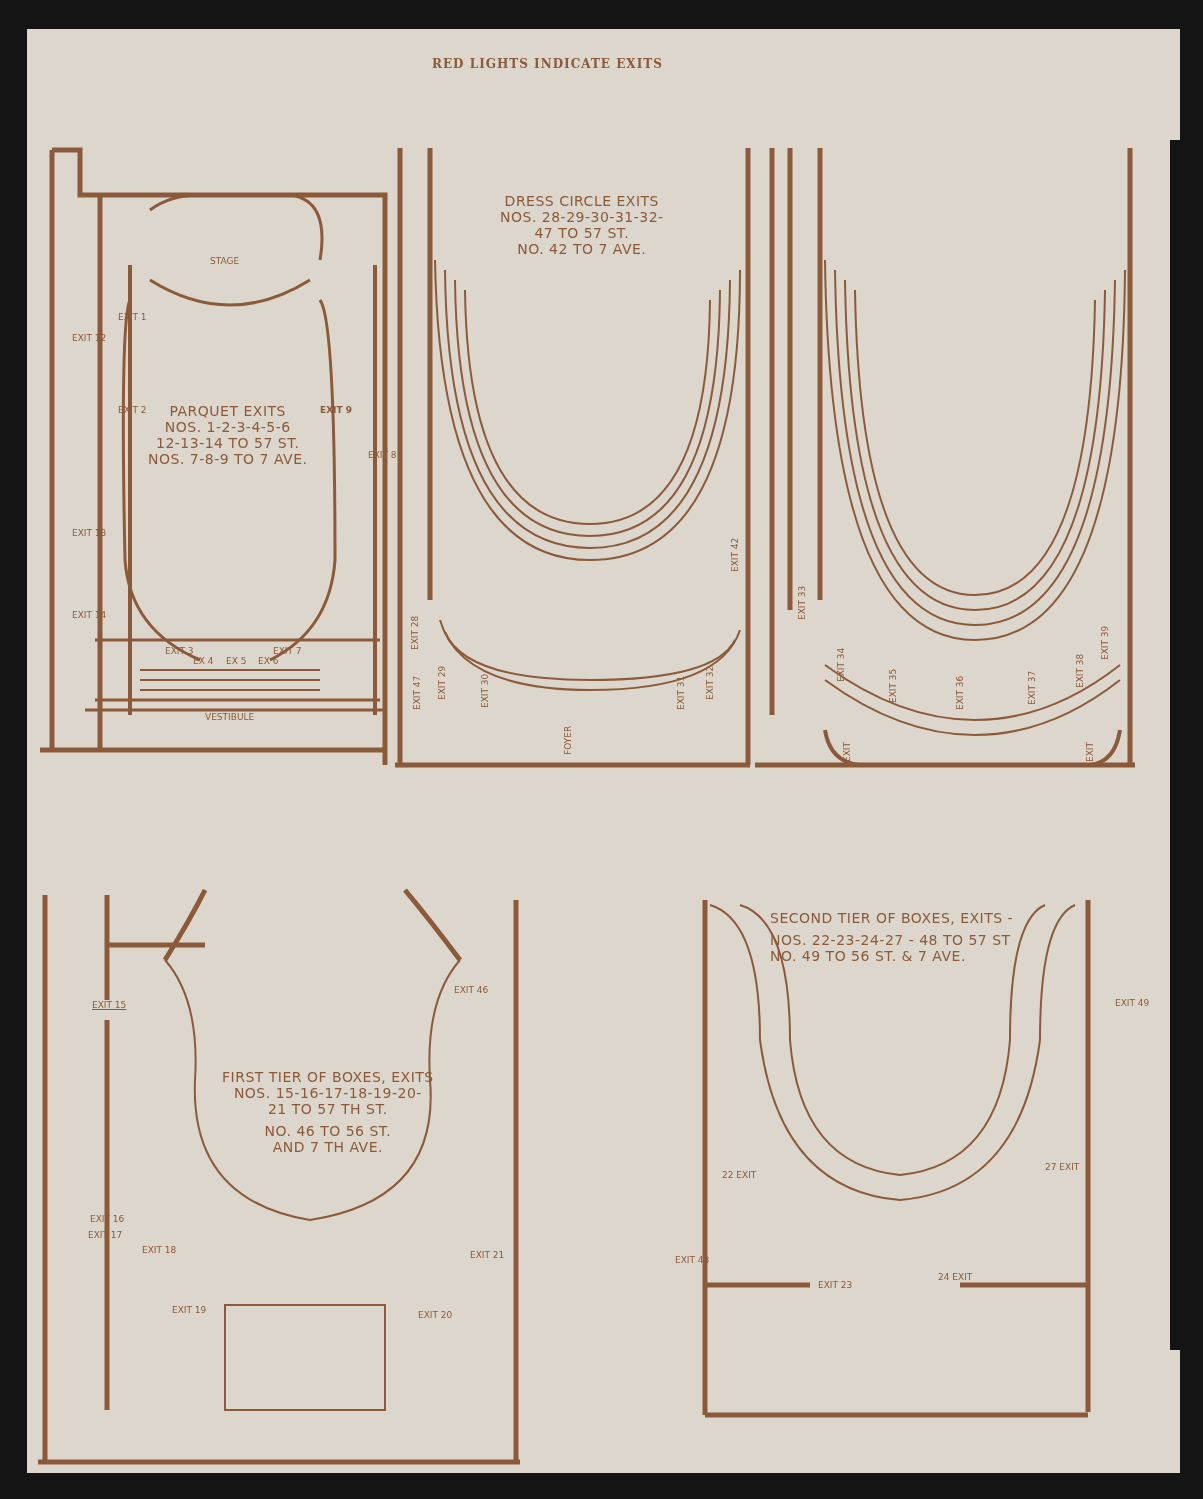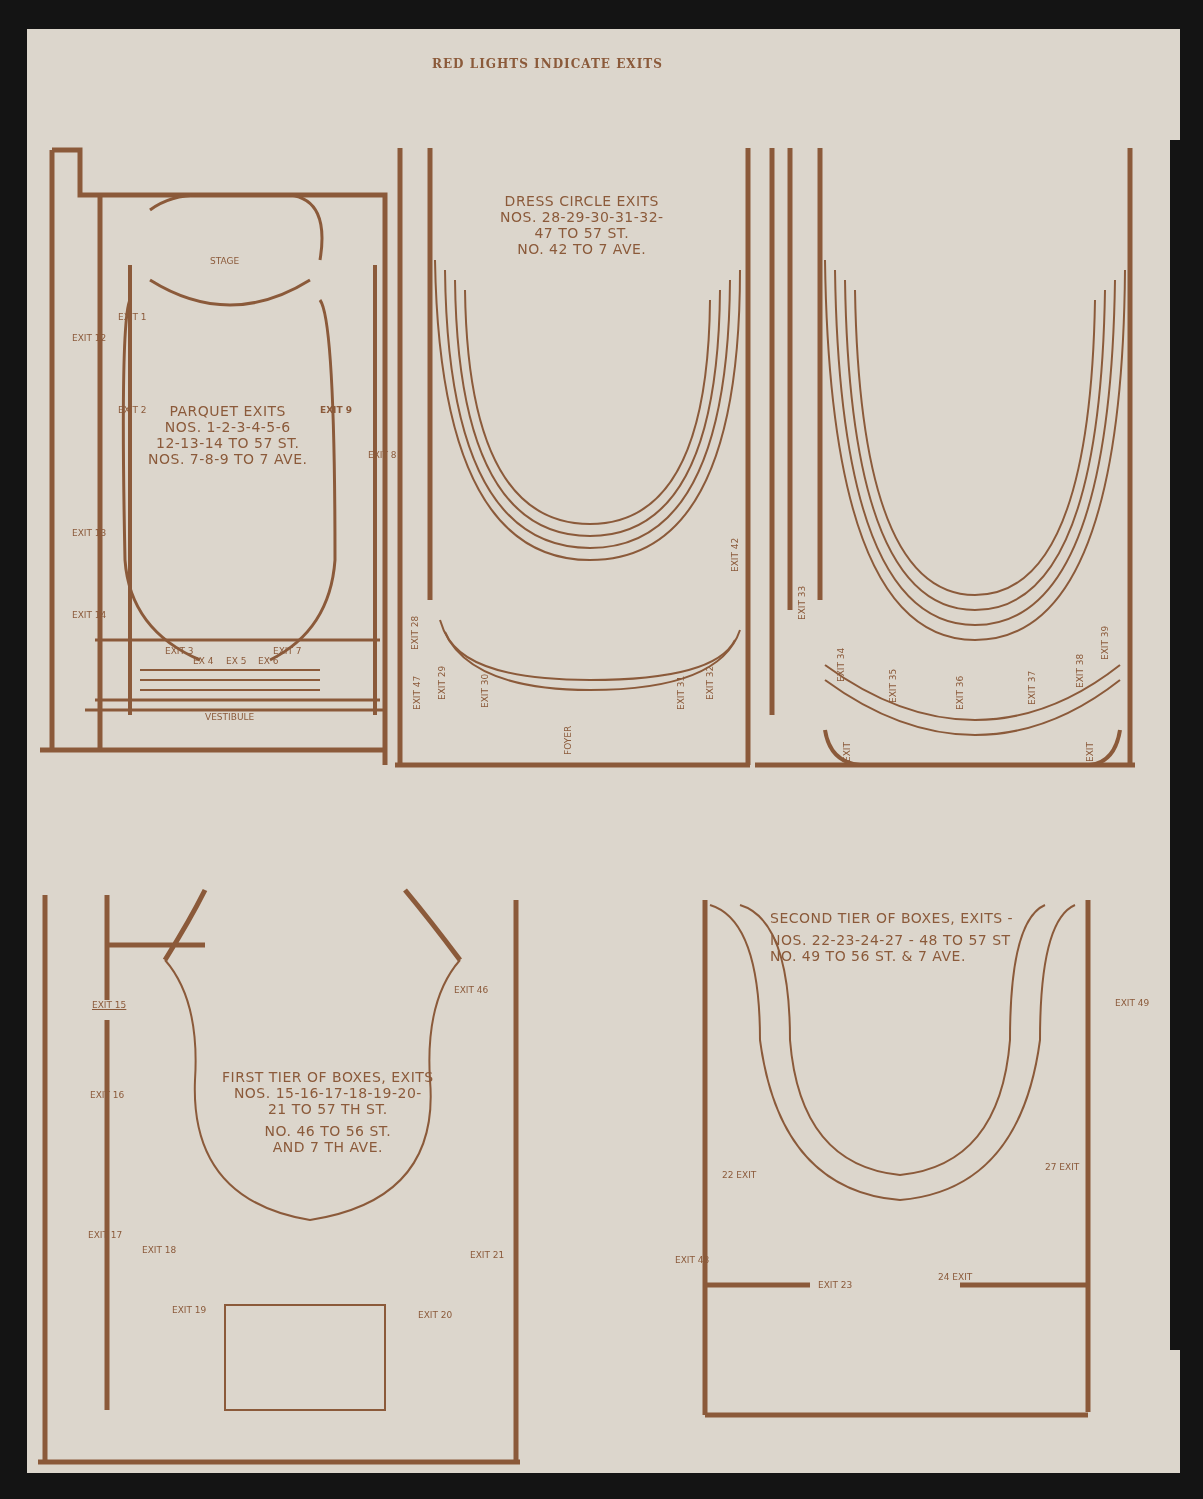--- a/index.html
+++ b/index.html
@@ -117,21 +117,21 @@
 
 <div class="txt block" style="left:222px;top:1069px;">
   <div>First Tier of Boxes, Exits</div>
   <div>Nos. 15-16-17-18-19-20-</div>
   <div>21 To 57 th St.</div>
   <div style="height:6px"></div>
   <div>No. 46 To 56 St.</div>
   <div>and 7 th Ave.</div>
 </div>
 <div class="txt lbl" style="left:92px;top:1000px;text-decoration:underline;">EXIT 15</div>
-<div class="txt lbl" style="left:90px;top:1090px;">EXIT 16</div>
+<div class="txt lbl" style="left:90px;top:1214px;">EXIT 16</div>
 <div class="txt lbl" style="left:88px;top:1230px;">EXIT 17</div>
 <div class="txt lbl" style="left:142px;top:1245px;">EXIT 18</div>
 <div class="txt lbl" style="left:172px;top:1305px;">EXIT 19</div>
 <div class="txt lbl" style="left:418px;top:1310px;">EXIT 20</div>
 <div class="txt lbl" style="left:470px;top:1250px;">EXIT 21</div>
 <div class="txt lbl" style="left:454px;top:985px;">EXIT 46</div>
 
 <div class="txt block" style="left:770px;top:910px;text-align:left;">
   <div>Second Tier of Boxes, Exits -</div>
   <div style="height:6px"></div>

